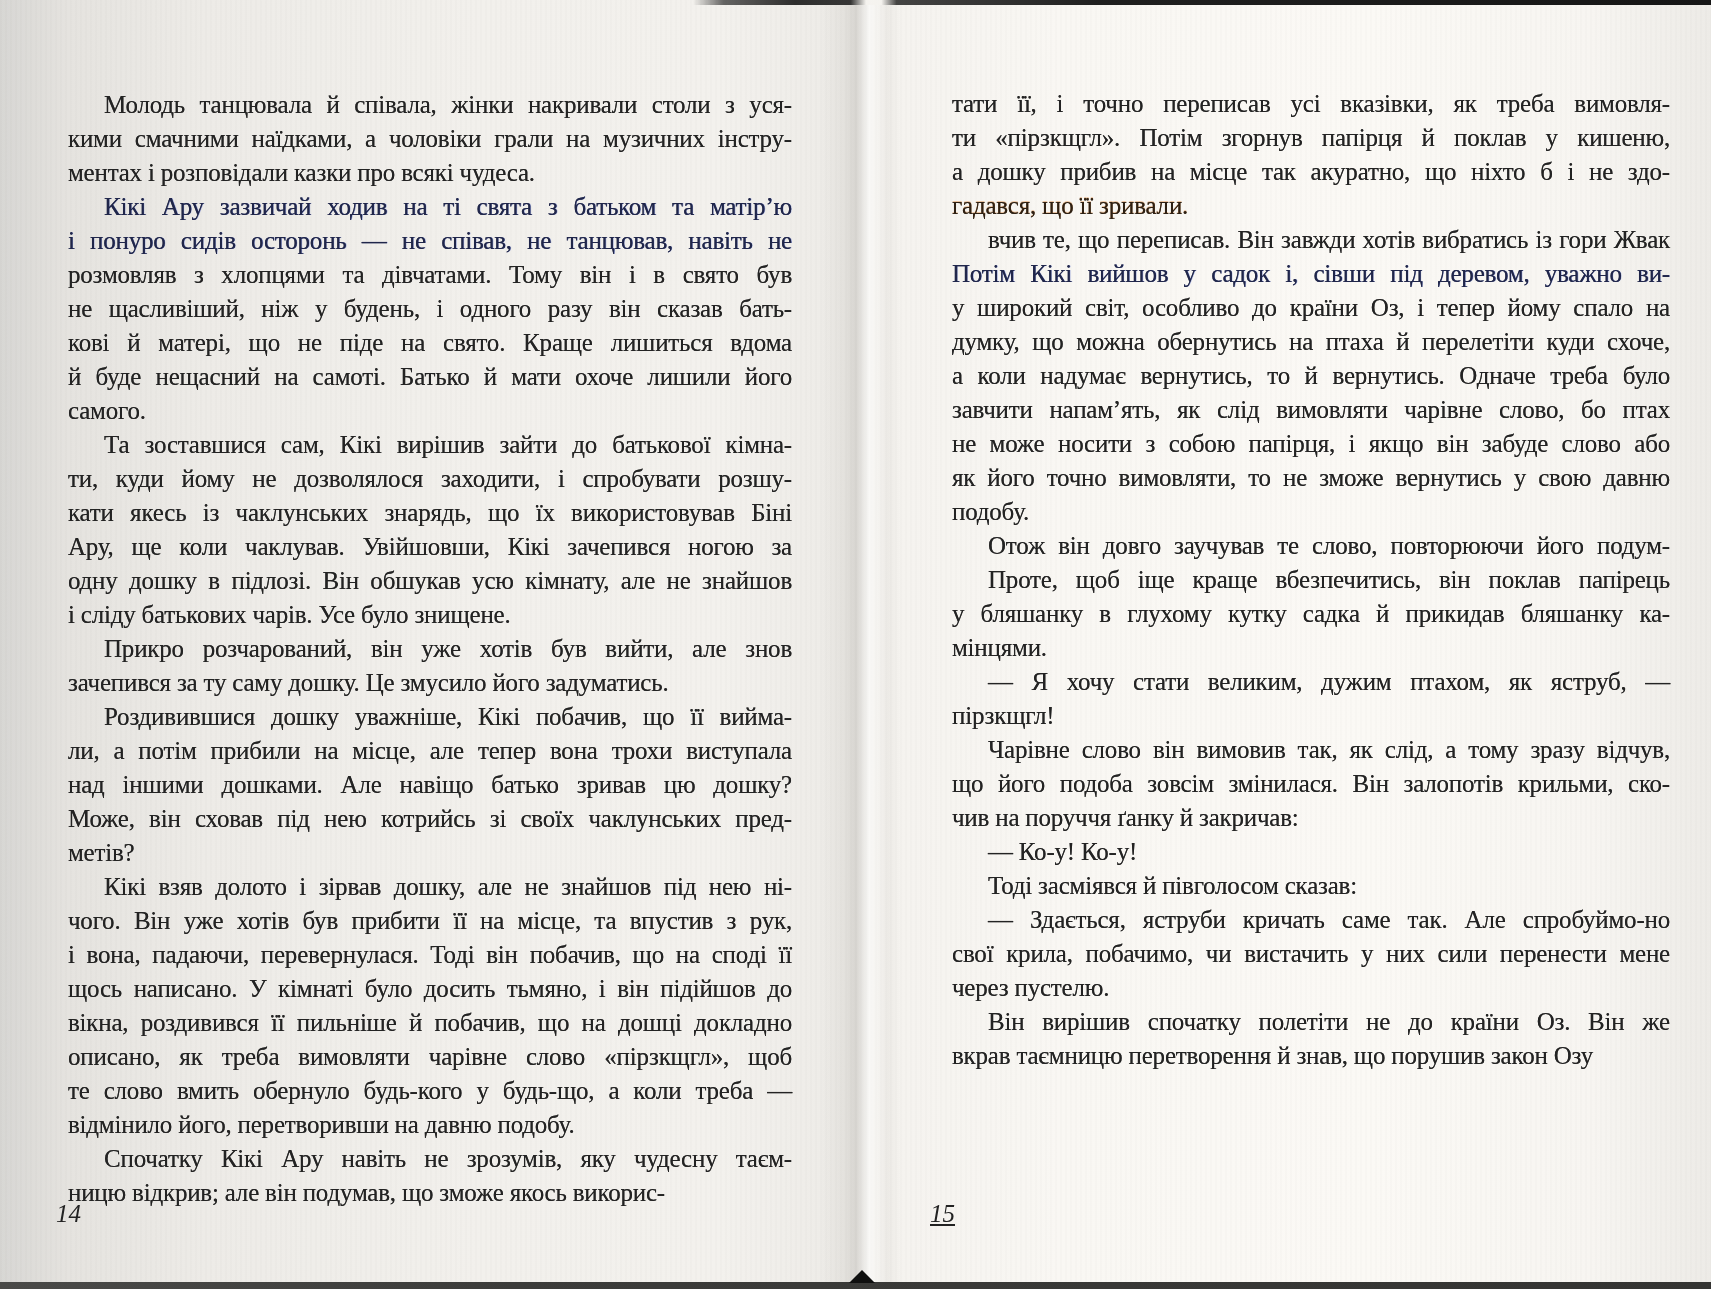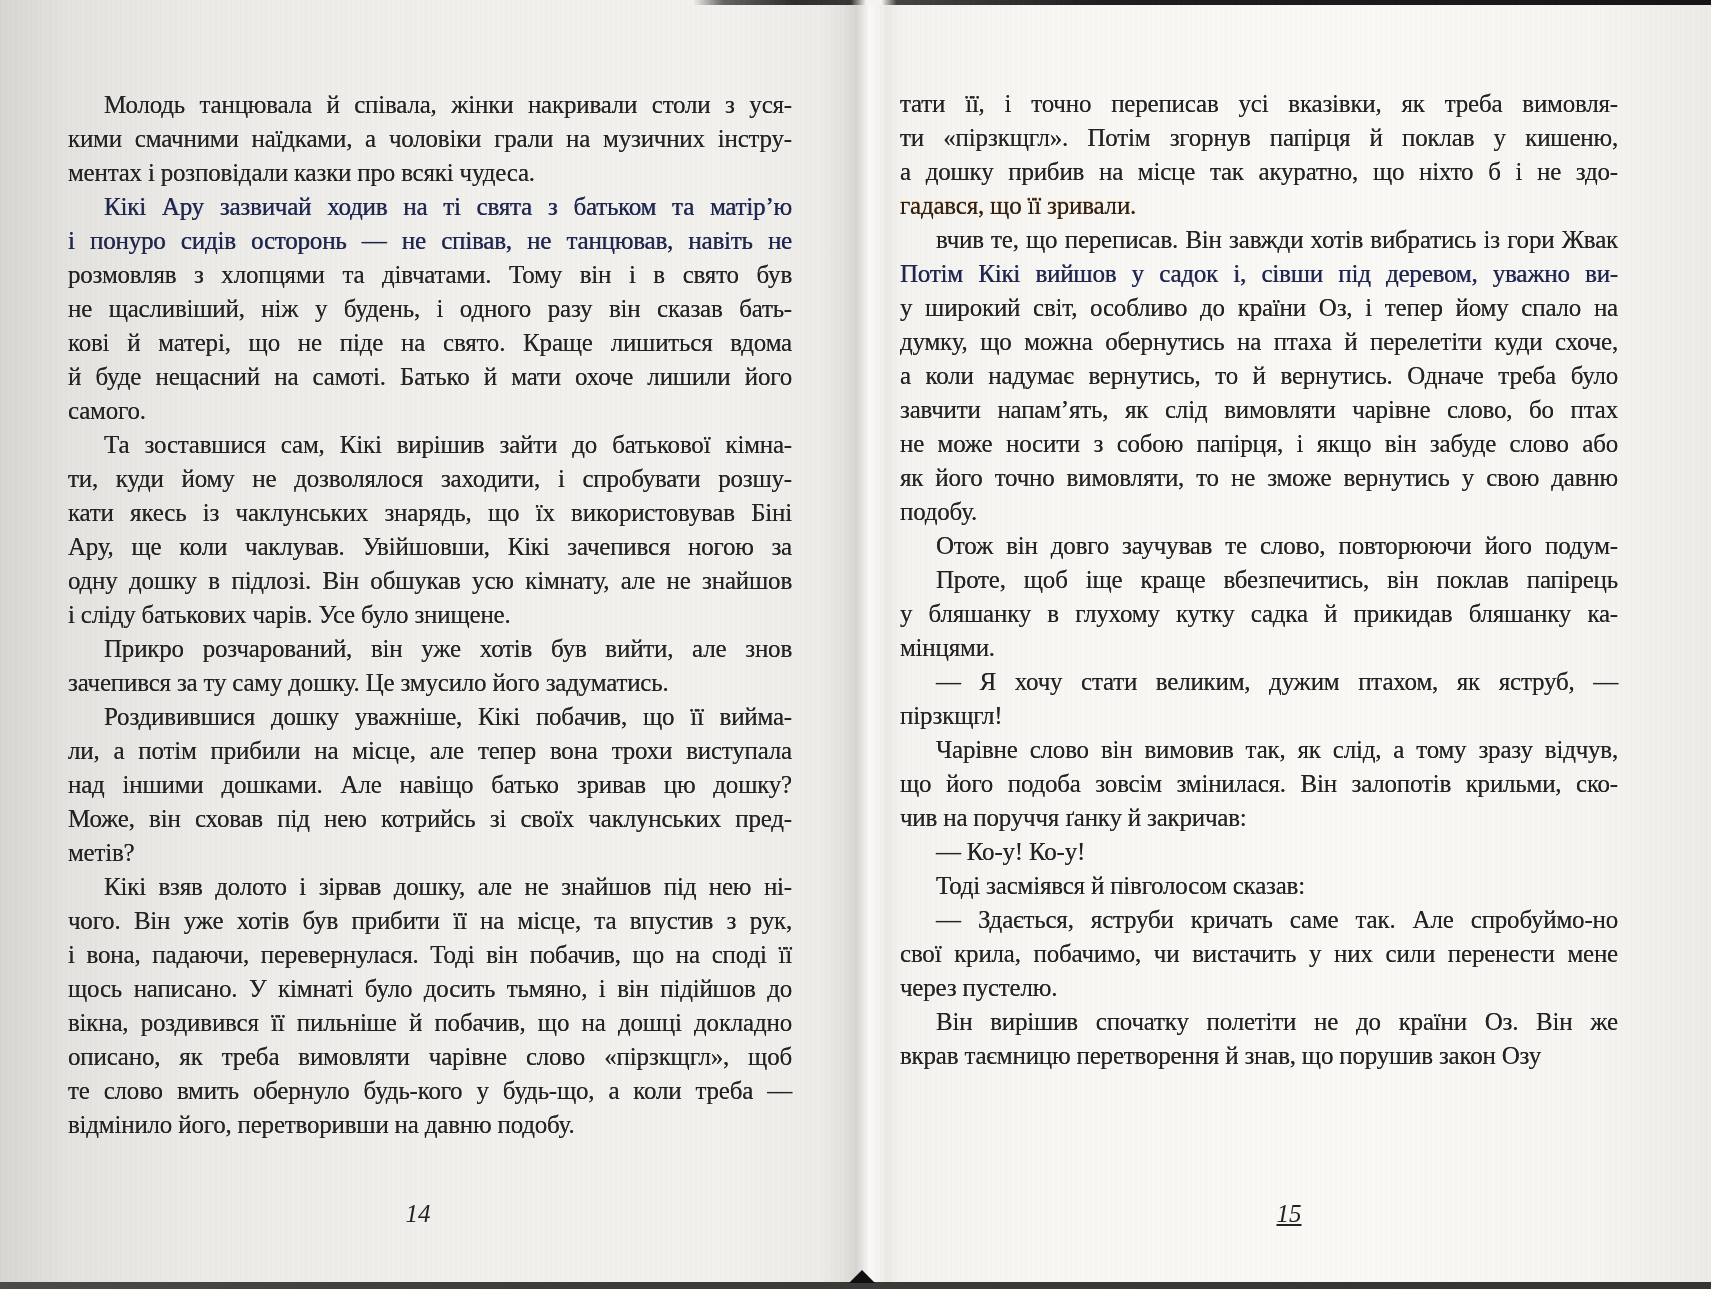--- a/index.html
+++ b/index.html
@@ -24,21 +24,21 @@
   .gutter {
     position: absolute; top: 0; left: 820px; width: 80px; height: 100%;
     background: linear-gradient(90deg,
       rgba(120,117,110,0) 0%, rgba(120,117,110,0.10) 30%,
       rgba(100,97,90,0.18) 45%, rgba(255,255,255,0.55) 62%,
       rgba(255,255,255,0.20) 72%, rgba(120,117,110,0.06) 85%,
       rgba(120,117,110,0) 100%);
   }
   .page-text { position: absolute; top: 60px; margin-top: 28px; }
   .page-text.left  { left: 68px;  width: 724px; }
-  .page-text.right { left: 900px; width: 718px; top: 59px; }
+  .page-text.right { left: 952px; width: 718px; top: 59px; }
   .para { margin: 0; padding: 0; }
   .line {
     display: block;
     min-height: 34px; line-height: 34px;
     font-size: 25px; letter-spacing: -0.2px;
     color: #232323;
     text-align: justify; text-align-last: justify;
     text-shadow: 0 0 0.5px rgba(20,20,20,0.7);
   }
   .line.last { text-align-last: left; }
@@ -47,21 +47,20 @@
     color: #20264a;
     text-shadow: 0.6px 0 0 rgba(30,60,190,0.35), 0 0 0.5px rgba(20,20,40,0.7);
   }
   .tint-warm {
     color: #2e2013;
     text-shadow: 0 -1.2px 0 rgba(214,120,40,0.4), 0 0 0.5px rgba(40,25,10,0.7);
   }
   .pagenum {
     position: absolute; top: 1200px;
     font-style: italic; font-size: 25px; color: #222;
-    text-align: center;
   }
   .pagenum.left  { left: 68px;  width: 724px; transform: translateX(-12px); }
   .pagenum.right { left: 900px; width: 718px; transform: translateX(30px); text-decoration: underline; }
   .edge-top {
     position: absolute; top: 0; left: 693px; width: 1018px; height: 5px;
     background: linear-gradient(90deg,
       rgba(25,25,25,0) 0%, rgba(25,25,25,0.65) 3%, rgba(25,25,25,0.9) 10%,
       rgba(25,25,25,0.85) 15.5%, rgba(245,243,239,0.9) 17%,
       rgba(245,243,239,0.9) 18.5%, rgba(25,25,25,0.8) 20%,
       rgba(20,20,20,0.95) 40%, #161616 100%);
@@ -122,20 +121,24 @@
       <p class="para indent">
         <span class="line">Кікі взяв долото і зірвав дошку, але не знайшов під нею ні-</span>
         <span class="line">чого. Він уже хотів був прибити її на місце, та впустив з рук,</span>
         <span class="line">і вона, падаючи, перевернулася. Тоді він побачив, що на споді її</span>
         <span class="line">щось написано. У кімнаті було досить тьмяно, і він підійшов до</span>
         <span class="line">вікна, роздивився її пильніше й побачив, що на дошці докладно</span>
         <span class="line">описано, як треба вимовляти чарівне слово «пірзкщгл», щоб</span>
         <span class="line">те слово вмить обернуло будь-кого у будь-що, а коли треба —</span>
         <span class="line last">відмінило його, перетворивши на давню подобу.</span>
       </p>
+      <p class="para indent">
+        <span class="line">Спочатку Кікі Ару навіть не зрозумів, яку чудесну таєм-</span>
+        <span class="line last">ницю відкрив; але він подумав, що зможе якось викорис-</span>
+      </p>
     </div>
   <div class="page-text right">
       <p class="para">
         <span class="line">тати її, і точно переписав усі вказівки, як треба вимовля-</span>
         <span class="line">ти «пірзкщгл». Потім згорнув папірця й поклав у кишеню,</span>
         <span class="line">а дошку прибив на місце так акуратно, що ніхто б і не здо-</span>
         <span class="line last tint-warm">гадався, що її зривали.</span>
       </p>
       <p class="para indent">
         <span class="line">вчив те, що переписав. Він завжди хотів вибратись із гори Жвак</span>

